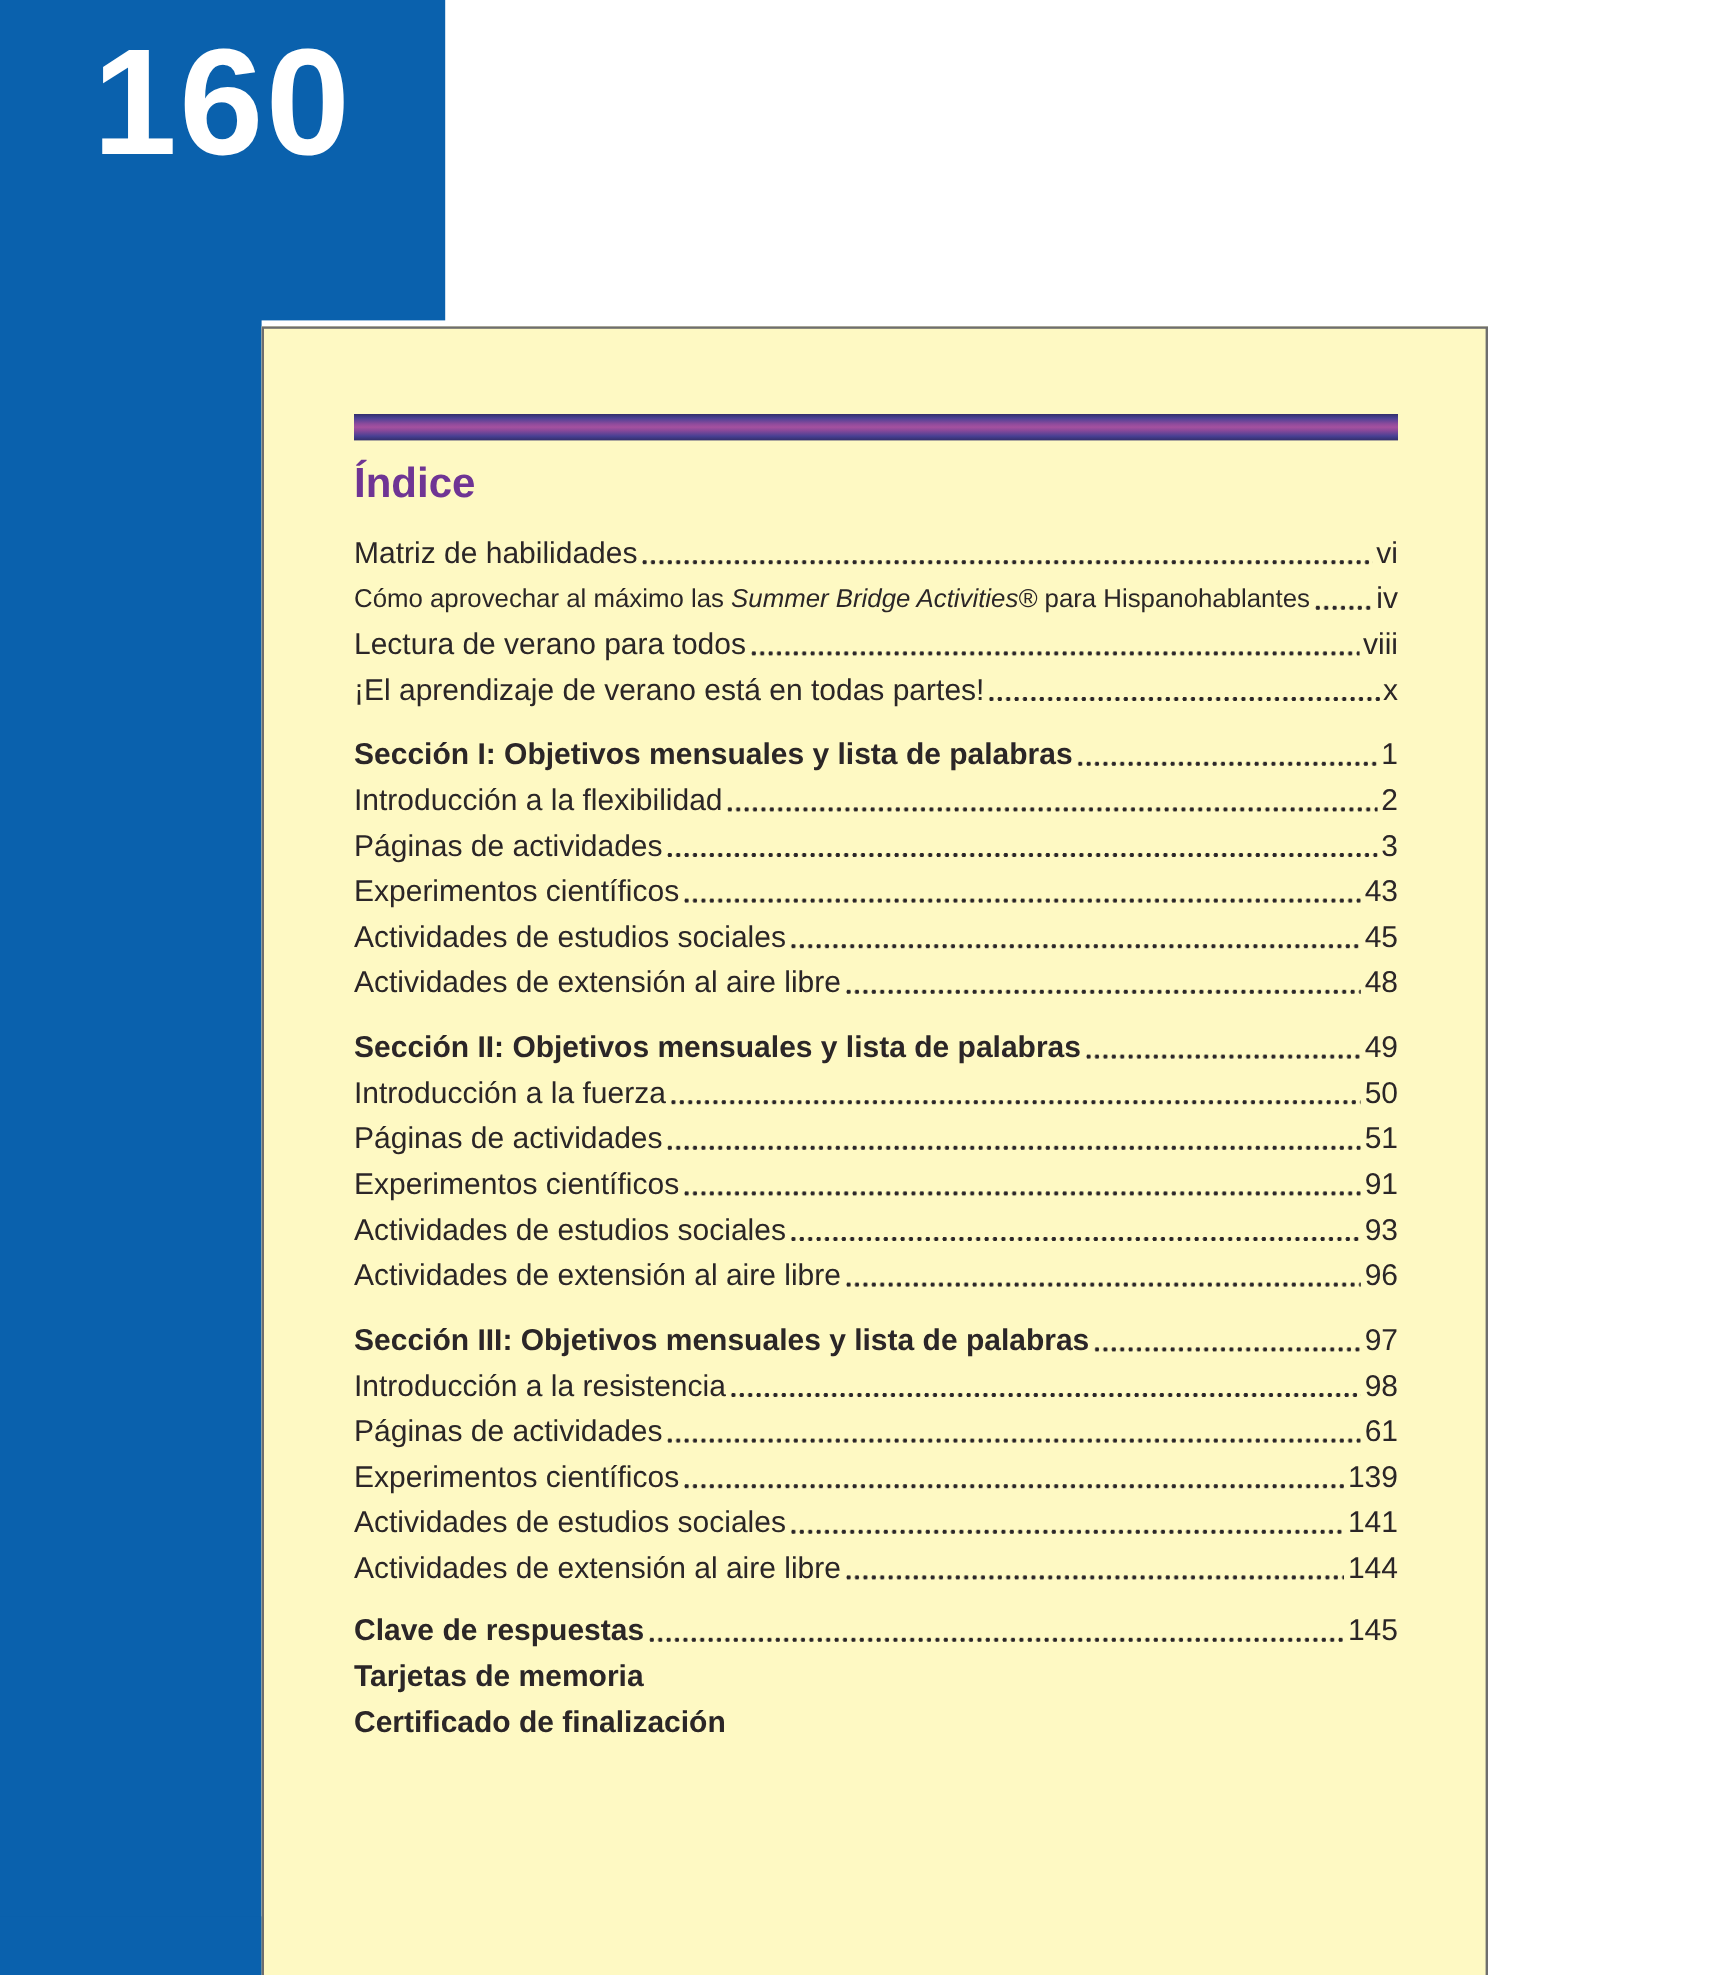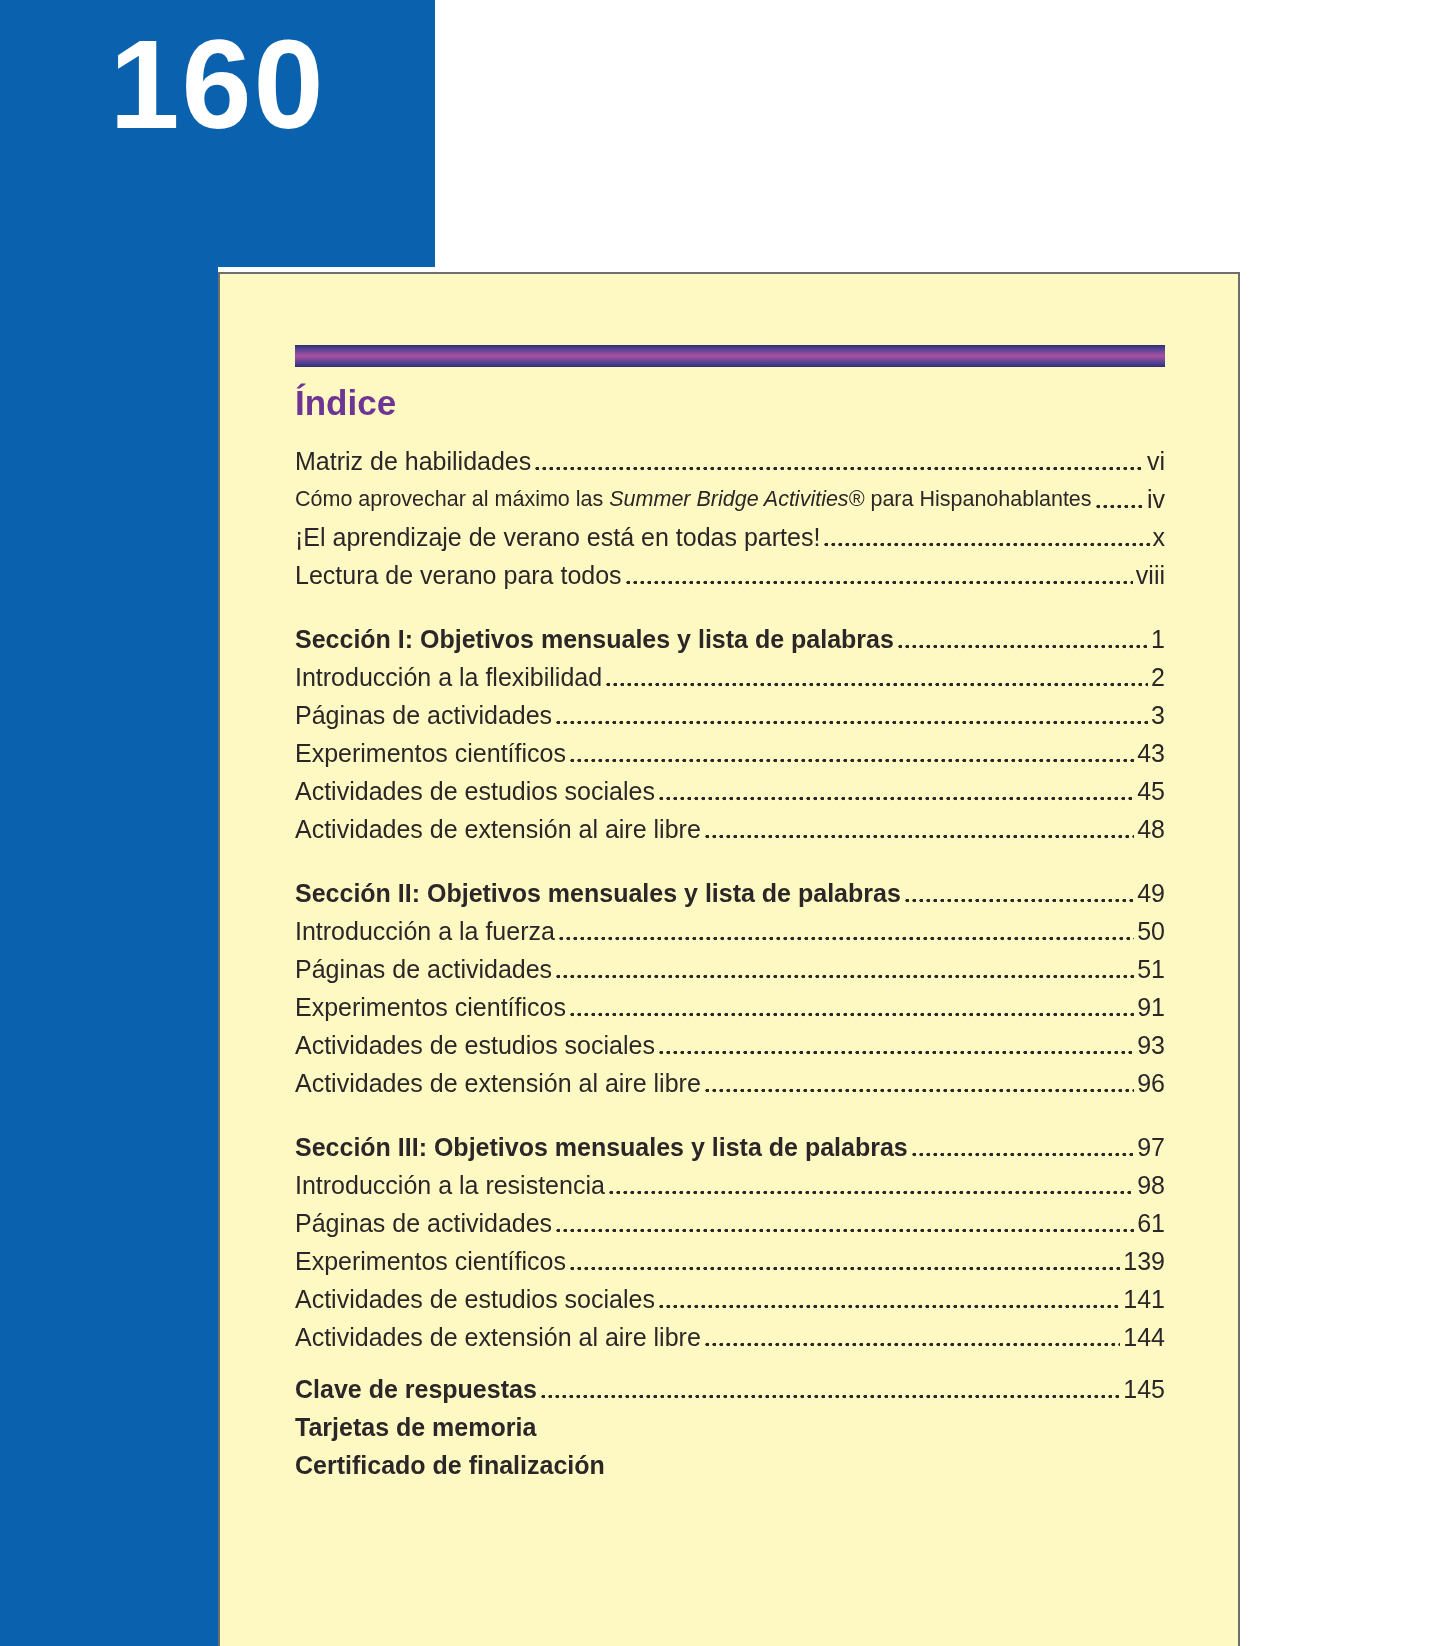--- a/index.html
+++ b/index.html
@@ -4,39 +4,39 @@
 <style>
   html,body{margin:0;padding:0;}
   body{
     width:1440px;height:1646px;position:relative;background:#ffffff;
     font-family:"Liberation Sans", sans-serif;overflow:hidden;
   }
   
   .blue-col{position:absolute;left:0;top:0;width:218px;height:1646px;background:#0a61ad;}
   .blue-bottom{position:absolute;left:0;top:1597px;width:325px;height:49px;background:#0a61ad;}
   .blue-banner{
-    position:absolute;left:0;top:0;width:435px;height:267px;background:#0a61ad;
+    position:absolute;left:0;top:0;width:371px;height:267px;background:#0a61ad;
     color:#fff;text-align:center;
   }
   .banner-count{font-size:126px;font-weight:bold;line-height:1;margin-top:22px;letter-spacing:2px;}
   .banner-label{font-size:56px;font-weight:normal;letter-spacing:10px;margin-top:4px;}
   
   .doc{
     position:absolute;left:218px;top:272px;width:1022px;height:1575px;
     background:#fef9c3;border:2px solid #6e6e6e;box-sizing:border-box;
     padding:0 73px 0 75px;color:#2b2627;
   }
   .bar{height:22px;background:linear-gradient(to bottom,
     #322e6b 0%, #4b4194 16%, #8f4b9c 38%, #a4519f 50%,
     #8a499a 62%, #474093 84%, #322e6b 100%);}
   .top-bar{margin-top:71px;}
   .title{color:#6f3594;font-size:35px;line-height:40px;font-weight:bold;margin:16px 0 0 0;}
   
   .group{margin-top:24px;}
-  .group.sec{margin-top:36px;}
+  .group.sec{margin-top:26px;}
   .group.back{margin-top:24px;}
   .row{display:flex;align-items:flex-end;font-size:25px;line-height:28px;margin-bottom:10px;white-space:nowrap;}
   .row .lbl{flex:0 0 auto;}
   .row .lbl.small{font-size:21.5px;}
   .row .head{font-weight:bold;}
   .row .pg{flex:0 0 auto;}
   .row em{font-style:italic;}
   .leader{
     flex:1 1 0;min-width:8px;height:5px;align-self:flex-end;margin:0 3px 4px 4px;
     background-image:radial-gradient(circle at 2.2px 2.5px,#2b2627 1.6px,transparent 2.05px);
@@ -77,28 +77,28 @@
       <span class="lbl">Matriz de habilidades</span>
       <span class="leader"></span>
       <span class="pg">vi</span>
     </div>
     <div class="row">
       <span class="lbl small"><span>Cómo aprovechar al máximo las </span><em>Summer Bridge Activities®</em><span> para Hispanohablantes</span></span>
       <span class="leader"></span>
       <span class="pg">iv</span>
     </div>
     <div class="row">
+      <span class="lbl">Lectura de verano para todos</span>
+      <span class="leader"></span>
+      <span class="pg">viii</span>
+    </div>
+    <div class="row">
       <span class="lbl">¡El aprendizaje de verano está en todas partes!</span>
       <span class="leader"></span>
       <span class="pg">x</span>
-    </div>
-    <div class="row">
-      <span class="lbl">Lectura de verano para todos</span>
-      <span class="leader"></span>
-      <span class="pg">viii</span>
     </div>
   </div>
 
   <div class="group sec">
     <div class="row">
       <span class="lbl head">Sección I: Objetivos mensuales y lista de palabras</span>
       <span class="leader"></span>
       <span class="pg">1</span>
     </div>
     <div class="row">

